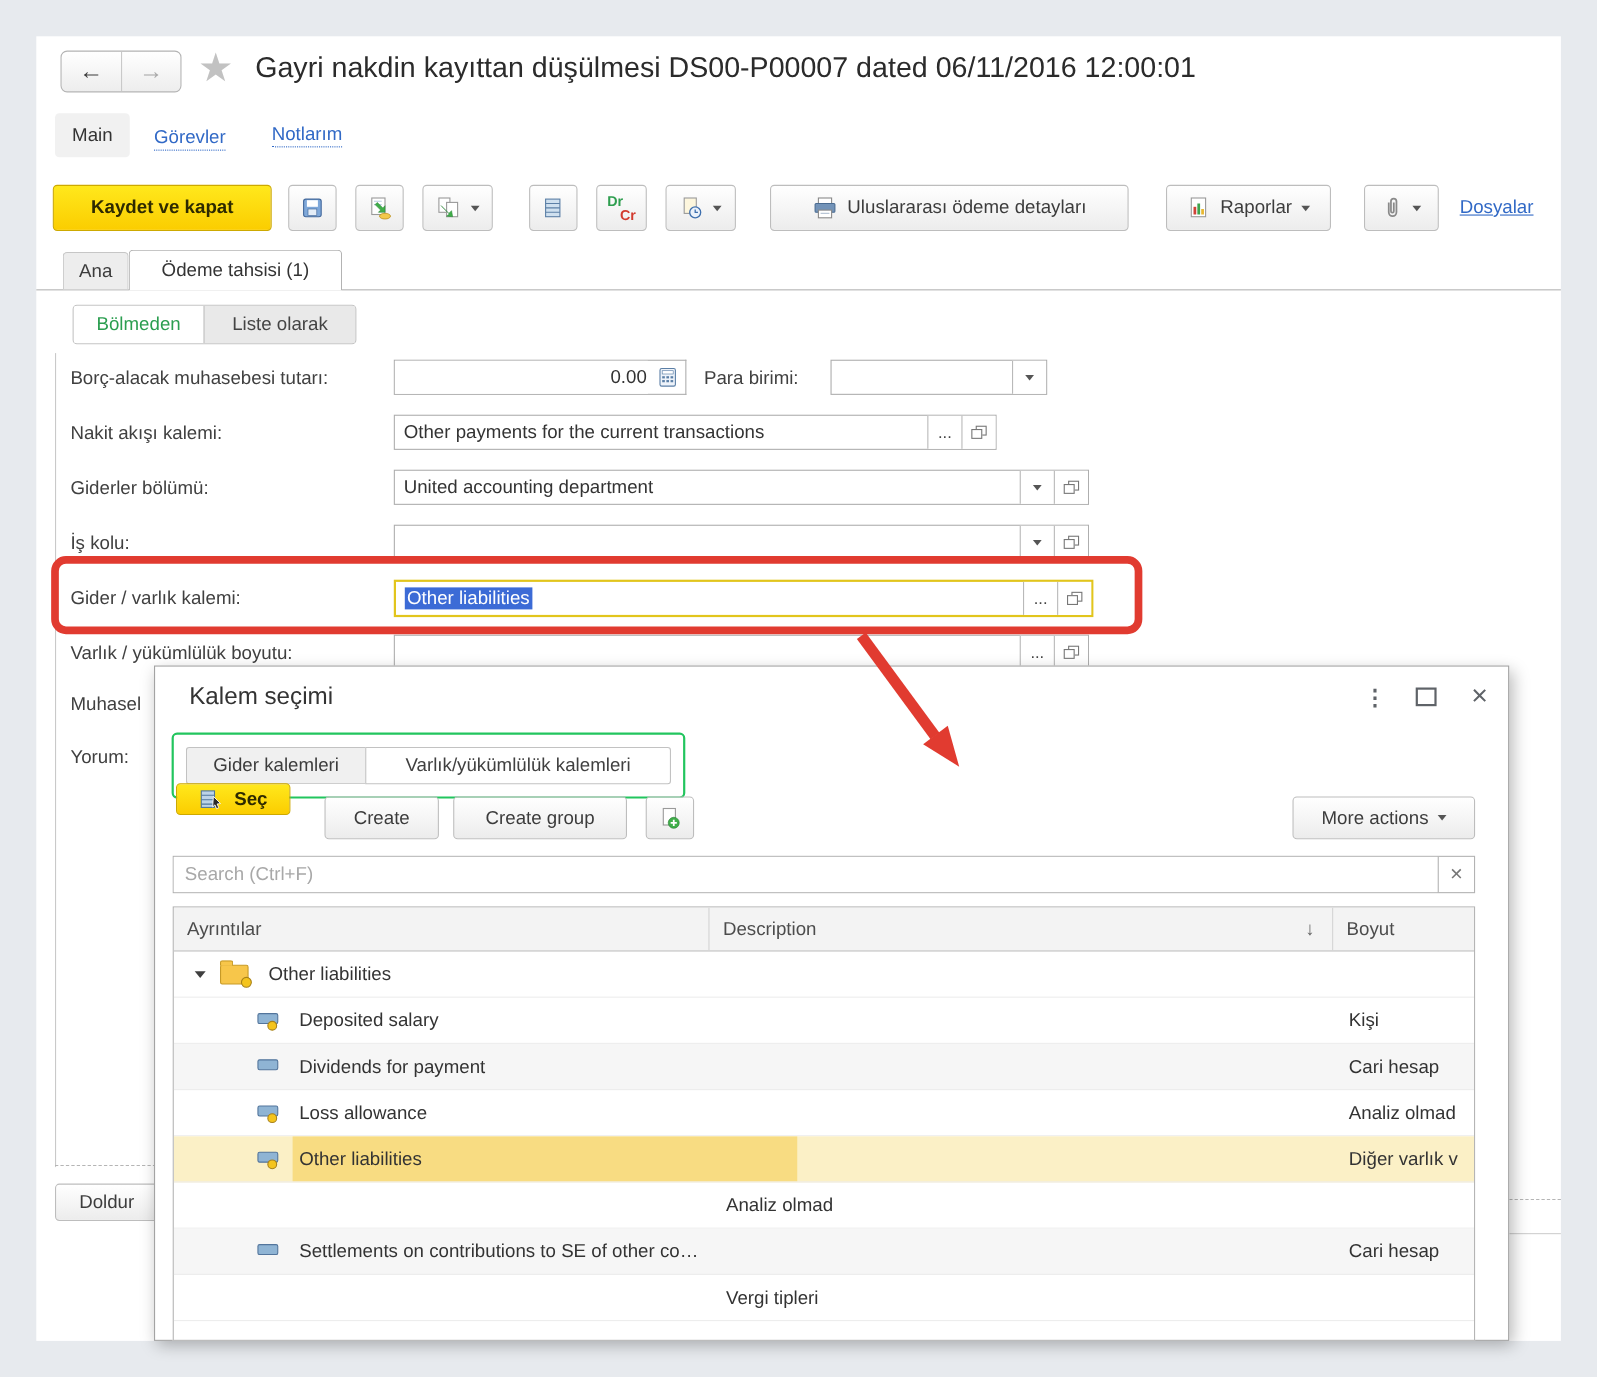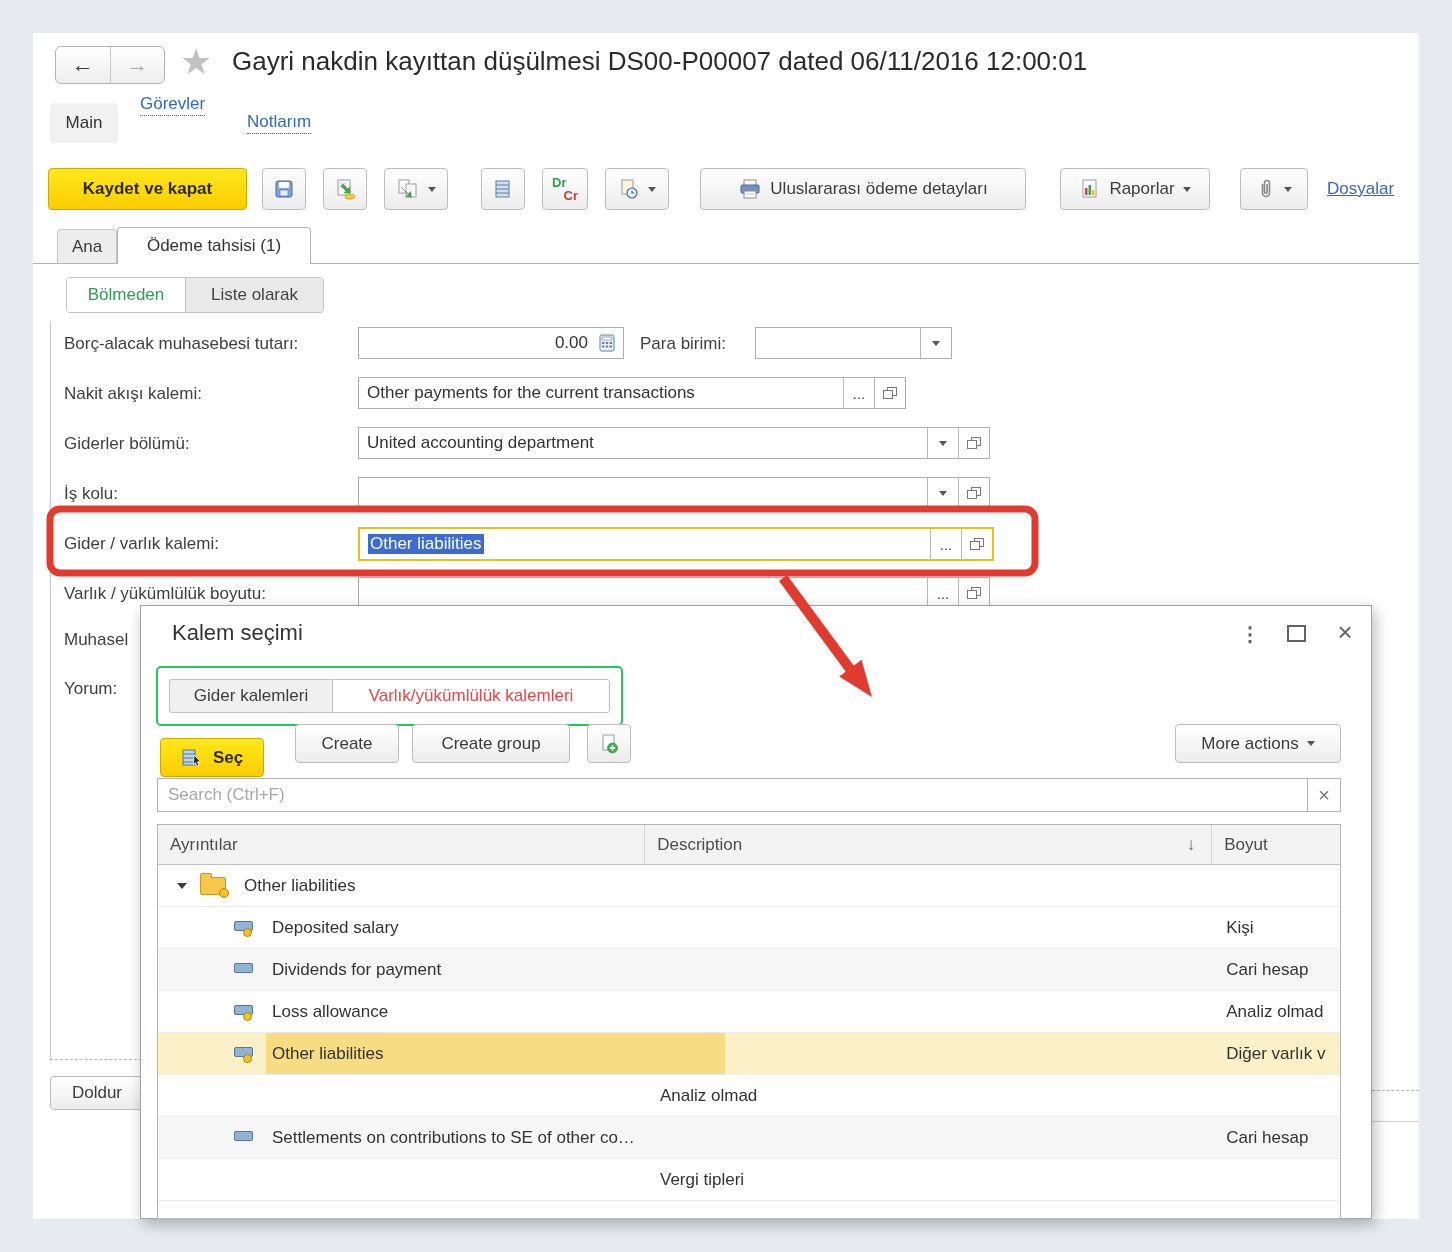--- a/index.html
+++ b/index.html
@@ -30,21 +30,21 @@
   .open-icon::after{content:"";position:absolute;left:0;bottom:0;width:8px;height:7px;border:1px solid #777;background:#fff}
   input{font-family:"Liberation Sans",sans-serif}
   input::placeholder{color:#a8a8a8}
   
   .popup{position:absolute;left:140px;top:605px;width:1232px;height:614px;background:#fff;border:1px solid #a3a3a3;box-shadow:3px 5px 14px rgba(0,0,0,.28);box-sizing:border-box}
   .wctl{color:#5f6368;display:flex;align-items:center;justify-content:center}
   .maxbox{width:15px;height:13px;border:2px solid #5f6368}
   .tabwrap{display:flex;border:2px solid #22c55e;border-radius:5px;padding:11px}
   .ptab{display:flex;align-items:center;justify-content:center;font-size:17px;height:34px;border:1px solid #c2c2c2;box-sizing:border-box}
   .ptab.inactive{background:#f0f0f0;color:#3c3c3c;border-right:none;border-radius:3px 0 0 3px}
-  .ptab.active{background:#fff;color:#ef4444;border-radius:0 3px 3px 0}
+  .ptab.active{background:#fff;color:#404040;border-radius:0 3px 3px 0}
   .searchwrap{display:flex;align-items:stretch;border:1px solid #b3b3b3;box-sizing:border-box;background:#fff}
   .searchwrap input{flex:1;border:none;outline:none;padding:0 10px;font-size:17px;color:#333}
   .xbtn{width:32px;border-left:1px solid #b3b3b3;display:flex;align-items:center;justify-content:center;color:#777;font-size:20px}
   
   .tbl{border:1px solid #b5b5b5;background:#fff;overflow:hidden;box-sizing:border-box}
   .thead{display:flex;height:40px;background:#f3f3f3;border-bottom:1px solid #c3c3c3;box-sizing:border-box}
   .hcell{display:flex;align-items:center;padding:0 12px;font-size:17px;color:#4c4c4c;border-right:1px solid #d4d4d4;box-sizing:border-box;position:relative}
   .hcell:last-child{border-right:none}
   .sortarrow{position:absolute;right:16px;color:#666;font-size:17px}
   .trow{display:flex;height:42px;border-bottom:1px solid #ededed;align-items:stretch;box-sizing:border-box}
@@ -87,21 +87,21 @@
           <span>←</span>
         </div>
       <div class="half" style="color:#a8a8a8">
           <span>→</span>
         </div>
     </div>
     <div class="abs" style="left:147px;top:8px;font-size:36px;color:#c2c2c2">★</div>
     <div class="abs" style="left:199px;top:13px;font-size:26px;color:#2b2b2b;white-space:nowrap">Gayri nakdin kayıttan düşülmesi DS00-P00007 dated 06/11/2016 12:00:01</div>
 
     <div class="abs" style="left:17px;top:70px;width:68px;height:40px;background:#f1f1f1;border-radius:4px;display:flex;align-items:center;justify-content:center;font-size:17px;color:#333">Main</div>
-    <div class="abs link dotted" style="left:107px;top:61px">Görevler</div>
+    <div class="abs link dotted" style="left:107px;top:82px">Görevler</div>
     <div class="abs link dotted" style="left:214px;top:79px">Notlarım</div>
 
     <div class="btn btn-yellow abs" style="left:15px;top:135px;width:199px;height:42px">
         <span>Kaydet ve kapat</span>
       </div>
 
     <div class="btn abs" style="left:229px;top:135px;width:44px;height:42px">
       <span class="ic">
           <svg width="22" height="22">
             <rect x="3" y="3" width="16" height="16" rx="2" fill="#7fa8d9" stroke="#44699c"></rect>
@@ -328,21 +328,21 @@
 
     <div class="abs tabwrap" style="left:15px;top:60px">
       <div class="ptab inactive" style="width:163px">
           <span>Gider kalemleri</span>
         </div>
       <div class="ptab active" style="width:278px">
           <span>Varlık/yükümlülük kalemleri</span>
         </div>
     </div>
 
-    <div class="btn btn-yellow abs" style="left:19px;top:132px;width:104px;height:39px">
+    <div class="btn btn-yellow abs" style="left:19px;top:106px;width:104px;height:29px">
       <span class="ic">
           <svg width="24" height="20">
             <rect x="2" y="2" width="12" height="15" fill="#bcd4e8" stroke="#4f779e"></rect>
             <line x1="2" y1="6" x2="14" y2="6" stroke="#4f779e"></line>
             <line x1="2" y1="10" x2="14" y2="10" stroke="#4f779e"></line>
             <line x1="2" y1="14" x2="14" y2="14" stroke="#4f779e"></line>
             <path d="M13 7 L19.5 13.5 L16.4 13.9 L17.9 17.3 L15.9 18.2 L14.4 14.7 L12.3 16.6 Z" fill="#2b2b2b" stroke="#fff" stroke-width="0.8"></path>
           </svg>
         </span>
       <span>Seç</span>

